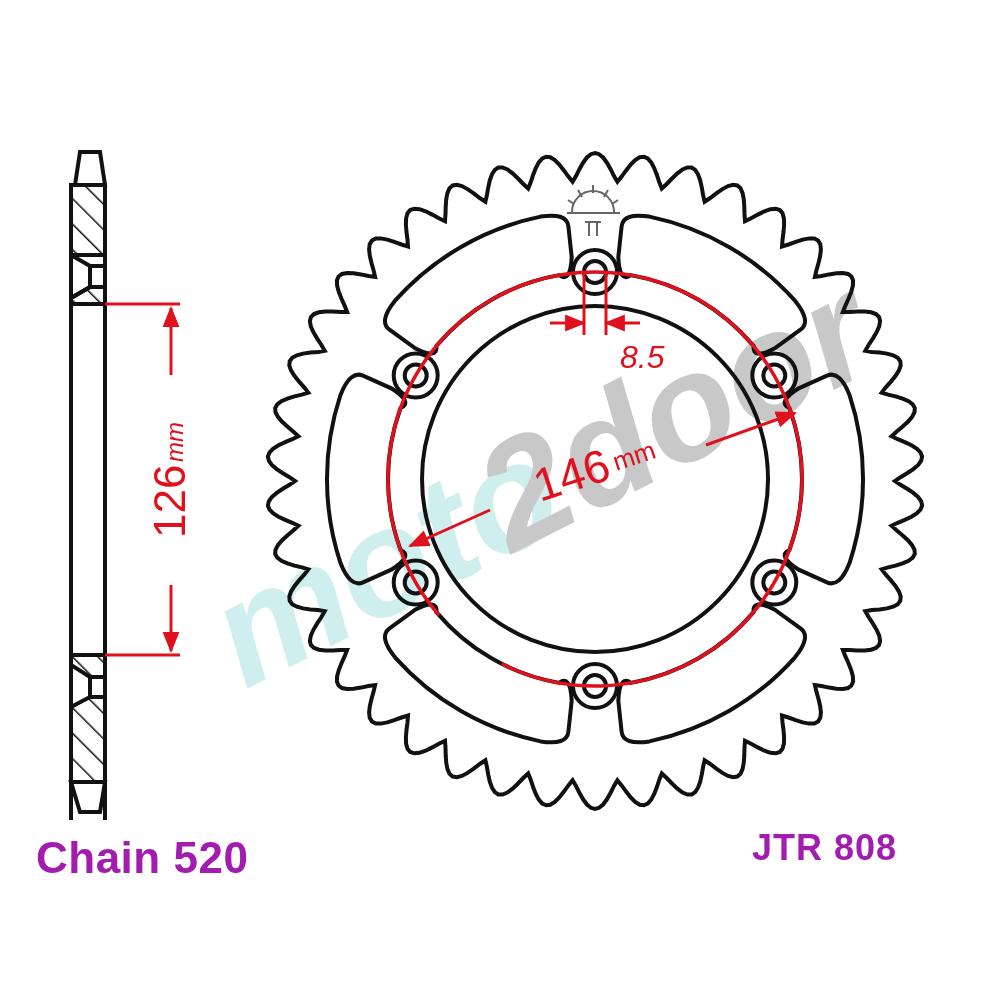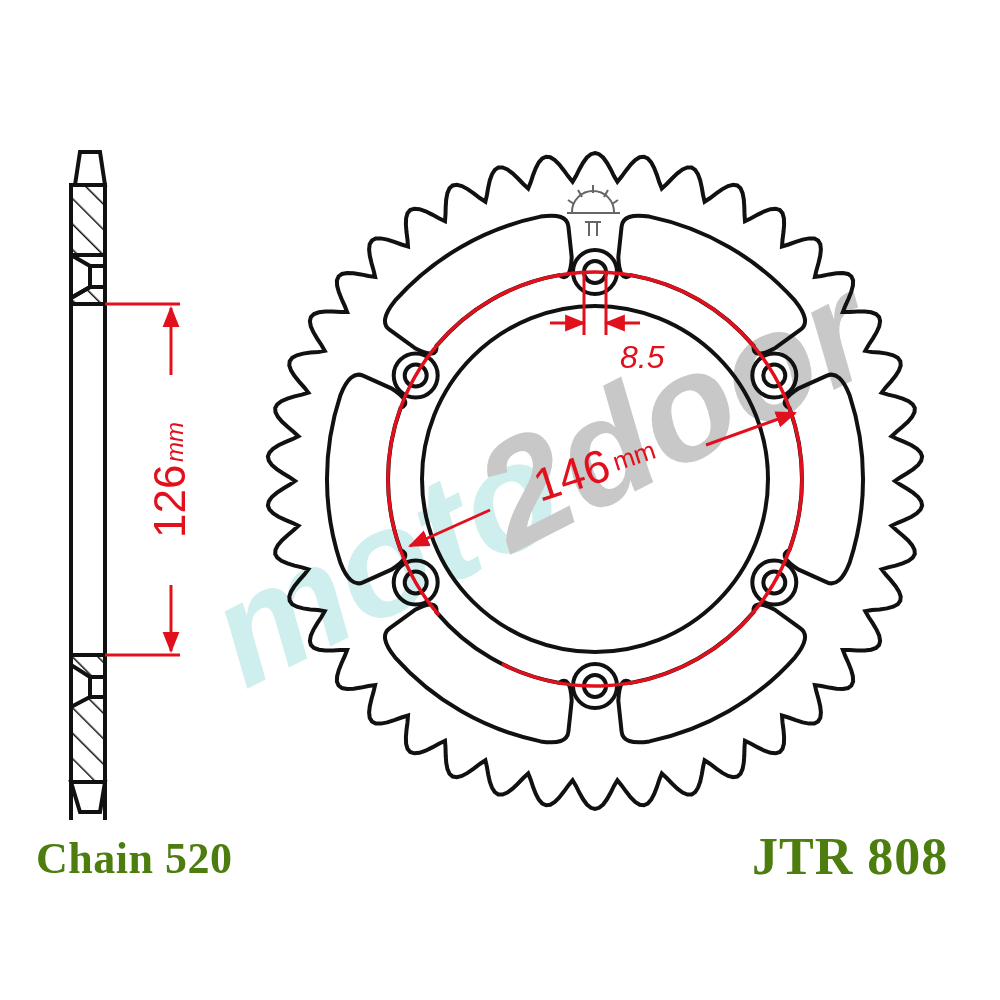--- a/index.html
+++ b/index.html
@@ -1,20 +1,20 @@
 <!DOCTYPE html>
 <html><head>
 <meta charset="utf-8">
 <style>
   html, body { margin: 0; padding: 0; background: #ffffff; }
   body { width: 1000px; height: 1000px; position: relative; overflow: hidden; font-family: "Liberation Sans", sans-serif; }
   #canvas { position: absolute; left: 0; top: 0; width: 1000px; height: 1000px; }
-  .label { position: absolute; font-family: Liberation Serif, serif; font-weight: bold; color: #4d7c0f; }
+  .label { position: absolute; font-family: Liberation Sans, sans-serif; font-weight: bold; color: #a21caf; }
   #chain-label { left: 36px; top: 833px; font-size: 44px; letter-spacing: 0.5px; }
-  #part-label { left: 752px; top: 827px; font-size: 52px; letter-spacing: 1px; }
+  #part-label { left: 752px; top: 827px; font-size: 36px; letter-spacing: 1px; }
 </style>
 </head>
 <body>
 
 <svg id="canvas" viewBox="0 0 1000 1000" xmlns="http://www.w3.org/2000/svg">
   <defs>
     <pattern id="hatch" patternUnits="userSpaceOnUse" width="18" height="18" patternTransform="rotate(-45)">
       <line x1="0" y1="0" x2="0" y2="18" stroke="#111" stroke-width="3"></line>
     </pattern>
     <marker id="arrow" viewBox="0 0 10 10" refX="9" refY="5" markerWidth="7" markerHeight="7" orient="auto-start-reverse">

